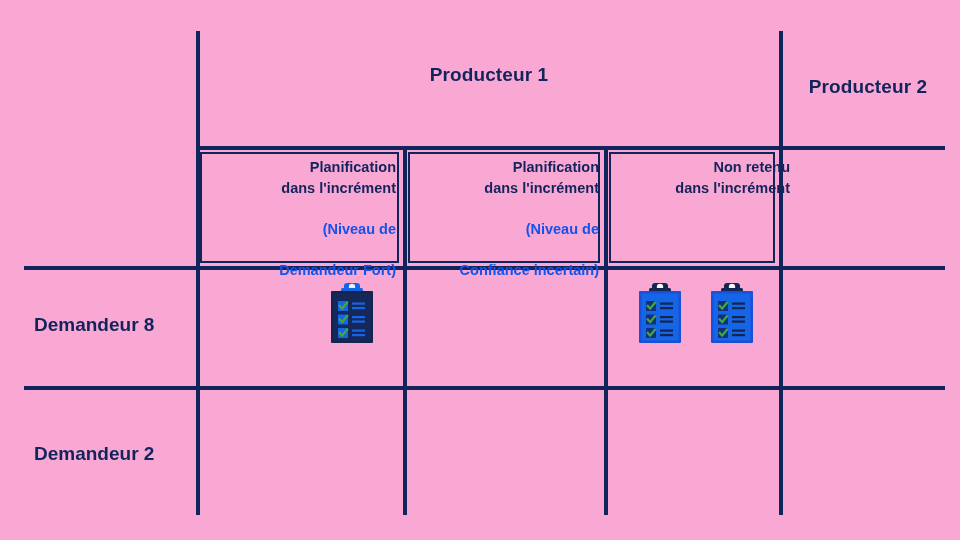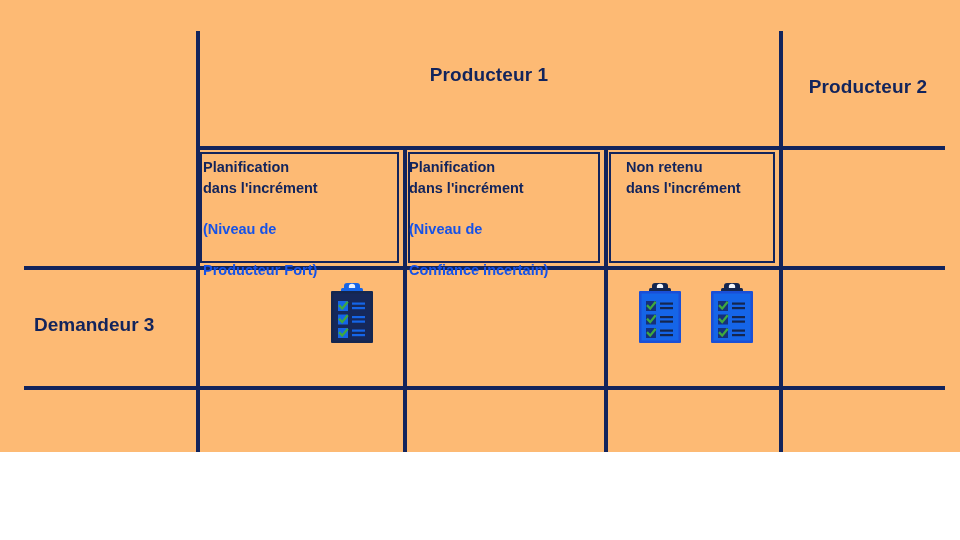--- a/index.html
+++ b/index.html
@@ -6,22 +6,22 @@
     margin: 0;
     padding: 0;
     background: #ffffff;
   }
   body {
     font-family: "Liberation Sans", sans-serif;
   }
   #canvas {
     position: relative;
     width: 960px;
-    height: 452px;
-    background: #fdba74;
+    height: 540px;
+    background: #f9a8d4;
     overflow: hidden;
   }
 
   
   .vline {
     position: absolute;
     width: 4px;
     background: #12245c;
   }
   .hline {
@@ -52,21 +52,21 @@
   }
   .row-label {
     position: absolute;
     font-size: 19px;
     font-weight: bold;
     color: #12245c;
     white-space: nowrap;
   }
   .subhead {
     position: absolute;
-    text-align: left;
+    text-align: right;
     font-size: 14.5px;
     font-weight: bold;
     line-height: 1.45;
     color: #12245c;
   }
   .subhead .accent {
     color: #1552e8;
     margin-top: 20px;
   }
 
@@ -111,36 +111,37 @@
   <div class="vline-thin" style="left:773px; top:152px; height:110px;"></div>
   <div class="hline-thin" style="left:609px; top:261px; width:166px;"></div>
 
   <div class="producer-label" style="left:200px; top:64px; width:578px;">Producteur 1</div>
   <div class="producer-label" style="left:783px; top:76px; width:170px;">Producteur 2</div>
 
   <div class="subhead" style="left:203px; top:157px; width:193px;">
     <div>Planification</div>
     <div>dans l'incrément</div>
     <div class="accent">(Niveau de</div>
-    <div class="accent">Producteur Fort)</div>
+    <div class="accent">Demandeur Fort)</div>
   </div>
 
   <div class="subhead" style="left:409px; top:157px; width:190px;">
     <div>Planification</div>
     <div>dans l'incrément</div>
     <div class="accent">(Niveau de</div>
     <div class="accent">Confiance incertain)</div>
   </div>
 
   <div class="subhead" style="left:610px; top:157px; width:164px;margin-left:16px;">
     <div>Non retenu</div>
     <div>dans  l'incrément</div>
   </div>
 
-  <div class="row-label" style="left:34px; top:314px;">Demandeur 3</div>
+  <div class="row-label" style="left:34px; top:314px;">Demandeur 8</div>
+  <div class="row-label" style="left:34px; top:443px;">Demandeur 2</div>
 
   <div class="clipboard" style="left:329px; top:283px;">
     <svg viewBox="0 0 46 60" xmlns="http://www.w3.org/2000/svg">
 
       <rect x="15" y="0" width="16" height="9" rx="3" fill="#1565e8"></rect>
       <circle cx="23" cy="4" r="3.2" fill="#e8f0fc"></circle>
       <rect x="12" y="5" width="22" height="8" rx="1.5" fill="#1565e8"></rect>
 
       <rect x="2" y="8" width="42" height="52" rx="1" fill="#14264f"></rect>
       <rect x="4.5" y="10.5" width="37" height="47" fill="#16285a"></rect>

